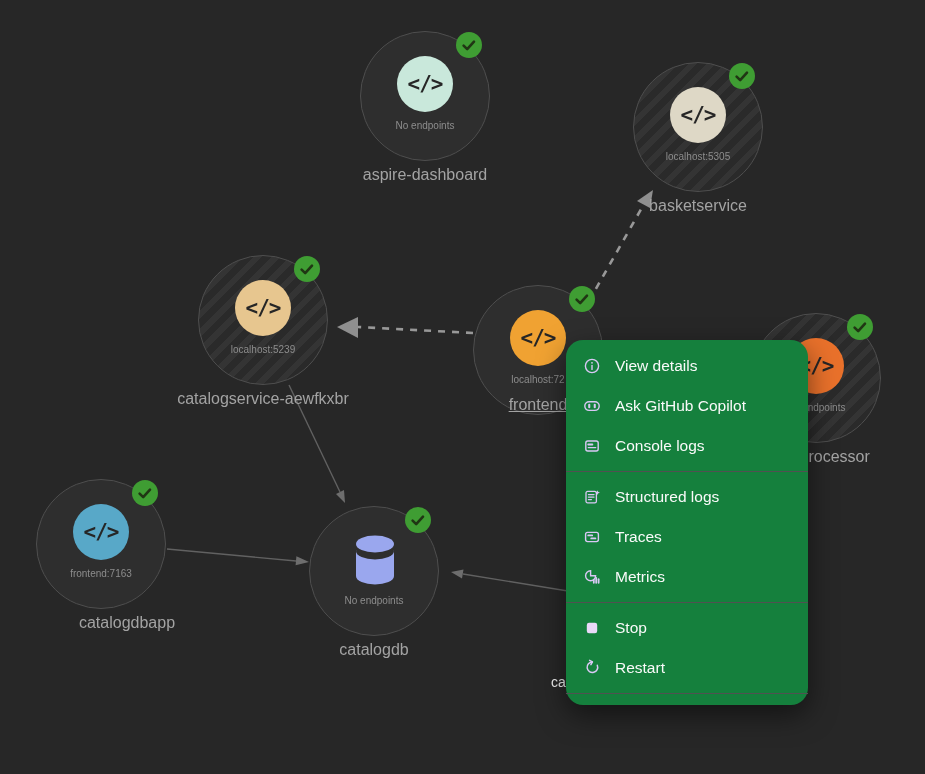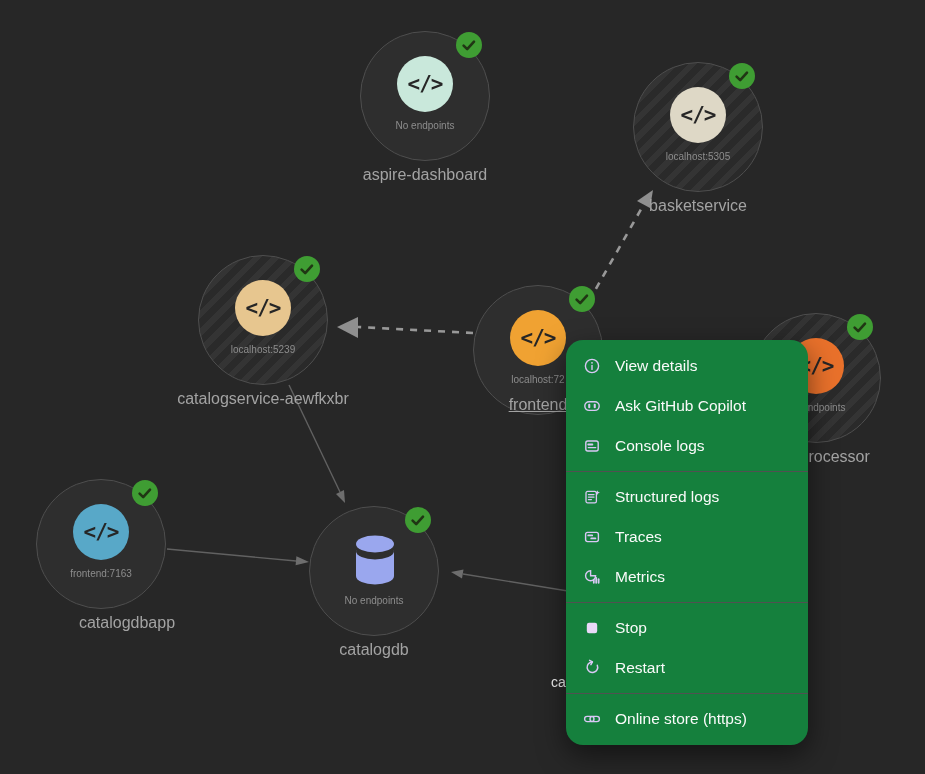--- a/index.html
+++ b/index.html
@@ -251,23 +251,14 @@
       <div class="menu-item">
         <span class="mi-icon">
           <svg width="18" height="18" viewBox="0 0 18 18" fill="none" stroke="#d9c8f5" stroke-width="1.5" stroke-linecap="round" stroke-linejoin="round">
             <path d="M9.4 2.9 a5.3 5.3 0 1 0 4.9 3.3"></path>
             <polyline points="6.6 1.4 9.4 2.9 7.9 5.6"></polyline>
           </svg>
         </span>
         <span>Restart</span>
       </div>
       <div class="menu-separator"></div>
-      <div class="menu-item">
-        <span class="mi-icon">
-          <svg width="18" height="18" viewBox="0 0 18 18" fill="none" stroke="#d9c8f5" stroke-width="1.4">
-            <rect x="1.6" y="6.4" width="9.4" height="5.2" rx="2.6"></rect>
-            <rect x="7" y="6.4" width="9.4" height="5.2" rx="2.6"></rect>
-          </svg>
-        </span>
-        <span>Online store (https)</span>
-      </div>
     </div>
 </div>
 
 </body></html>

